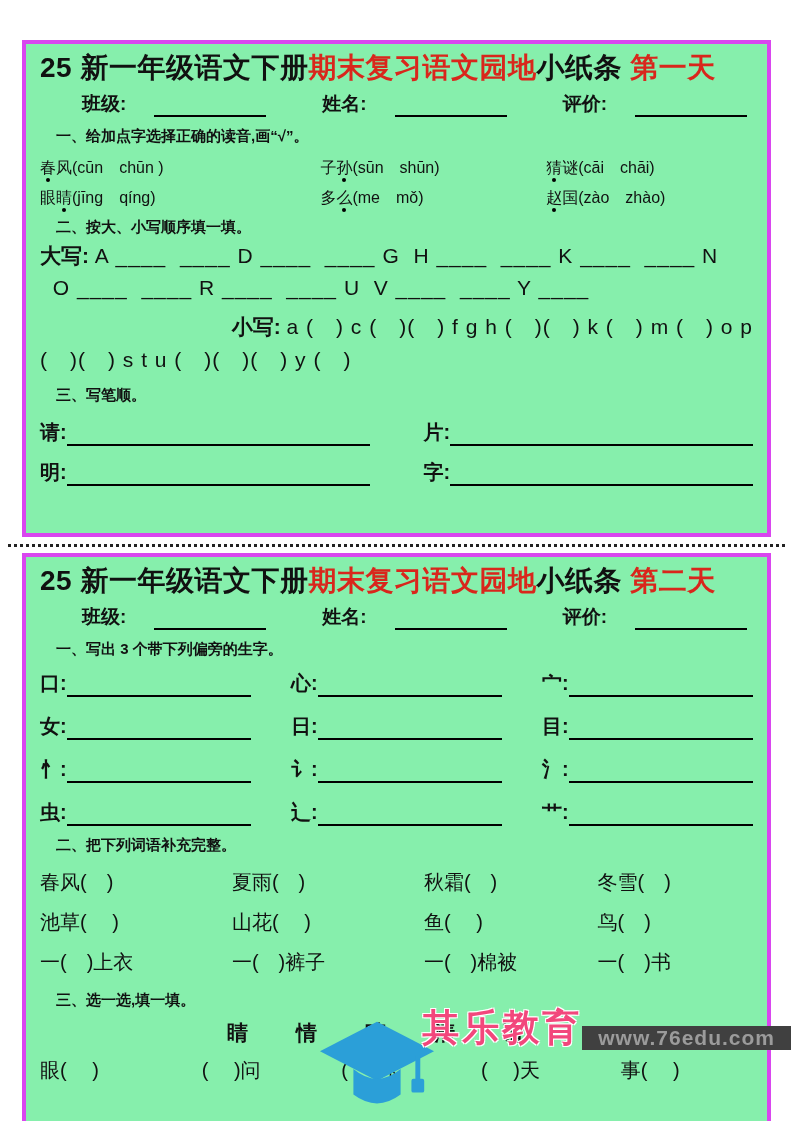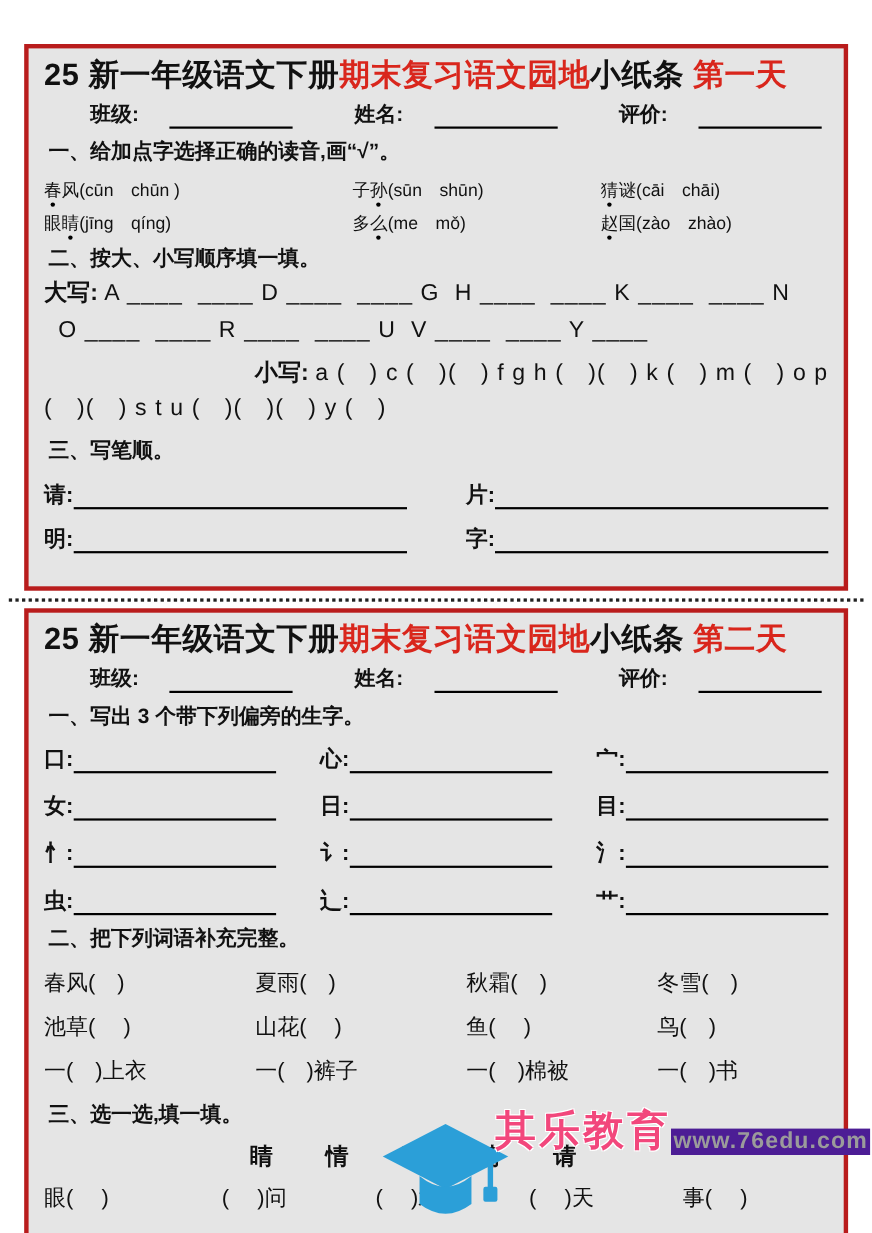--- a/index.html
+++ b/index.html
@@ -1,33 +1,33 @@
 <!DOCTYPE html>
 <html><head>
 <meta charset="utf-8">
 <style>
   * { margin:0; padding:0; box-sizing:border-box; }
   html,body { width:793px; height:1121px; background:#ffffff; overflow:hidden;
     font-family:"Liberation Sans","DejaVu Sans",sans-serif; color:#111; position:relative; }
 
-  .card { margin:0 22px; border:4px solid #b91c1c; background:#e5e5e5; padding:6px 14px 8px 14px; }
+  .card { margin:0 22px; border:4px solid #d946ef; background:#86efac; padding:6px 14px 8px 14px; }
   .card1 { margin-top:40px; height:497px; }
   .card2 { height:604px; }
   .cutline { border:none; border-top:3px dotted #222; margin:7px 8px 6px 8px; height:0; }
 
   .title { font-size:28px; font-weight:900; letter-spacing:0.5px; white-space:nowrap; line-height:1.25; }
   .title .red { color:#d9261c; }
 
   .inforow { display:flex; align-items:flex-end; font-size:19px; font-weight:700;
     padding-left:42px; margin:6px 0 8px 0;gap:20px; }
   .inforow .lbl { white-space:nowrap; }
   .inforow .blank { display:inline-block; width:112px; border-bottom:2px solid #000; height:1.05em; margin:0 36px 0 8px; }
   .inforow .blank:last-child { margin-right:0; }
 
-  .h { font-size:19px; font-weight:800; line-height:1.45; margin:2px 4px; }
+  .h { font-size:15px; font-weight:800; line-height:1.45; margin:2px 16px; }
 
   .pyrow { display:grid; grid-template-columns:1.18fr 0.95fr 0.87fr; font-size:16px; line-height:1.2;
     margin:11px 0 9px 0; white-space:pre-wrap; }
   .pyrow .item { white-space:pre-wrap; }
   .u-dot { position:relative; display:inline-block; }
   .u-dot::after { content:""; position:absolute; left:50%; transform:translateX(-50%); bottom:-5px;
     width:4px; height:4px; border-radius:50%; background:#000; }
 
   .letters { font-size:21px; line-height:1.55; white-space:pre-wrap; letter-spacing:1px; }
   .letters .lab { font-weight:600; letter-spacing:0; }
@@ -50,21 +50,21 @@
   .bank { text-align:center; font-size:21px; font-weight:600; letter-spacing:2px; margin:9px 40px 9px 0; }
   .lastrow { display:grid; grid-template-columns:1.1fr 0.95fr 0.95fr 0.95fr 0.9fr; font-size:20px;
     margin:10px 0 0 0; white-space:pre-wrap; }
 
   
   .wm { position:absolute; right:2px; bottom:2px; display:flex; align-items:flex-start; z-index:5; }
   .wm .cap { width:118px; height:100px; margin-right:-14px; margin-top:12px; }
   .wm .txt { display:flex; flex-direction:row; align-items:flex-end; }
   .wm .brand { font-size:37px; font-weight:900; color:#f2477c; letter-spacing:3px; line-height:1.15;
     text-shadow:-1px -1px 0 #fff, 1px -1px 0 #fff, -1px 1px 0 #fff, 1px 1px 0 #fff; white-space:nowrap; }
-  .wm .url { font-size:21px; font-weight:700; color:#9b9b9b; letter-spacing:1px; background:#4c1d95; padding:0 2px; }
+  .wm .url { font-size:21px; font-weight:700; color:#9b9b9b; letter-spacing:1px; background:#404040; padding:0 16px; }
 </style>
 </head>
 <body>
 
 <div class="card card1">
   <div class="title">
     <span>25 新一年级语文下册</span><span class="red">期末复习语文园地</span><span>小纸条</span><span class="red"> 第一天</span>
   </div>
 
   <div class="inforow">

